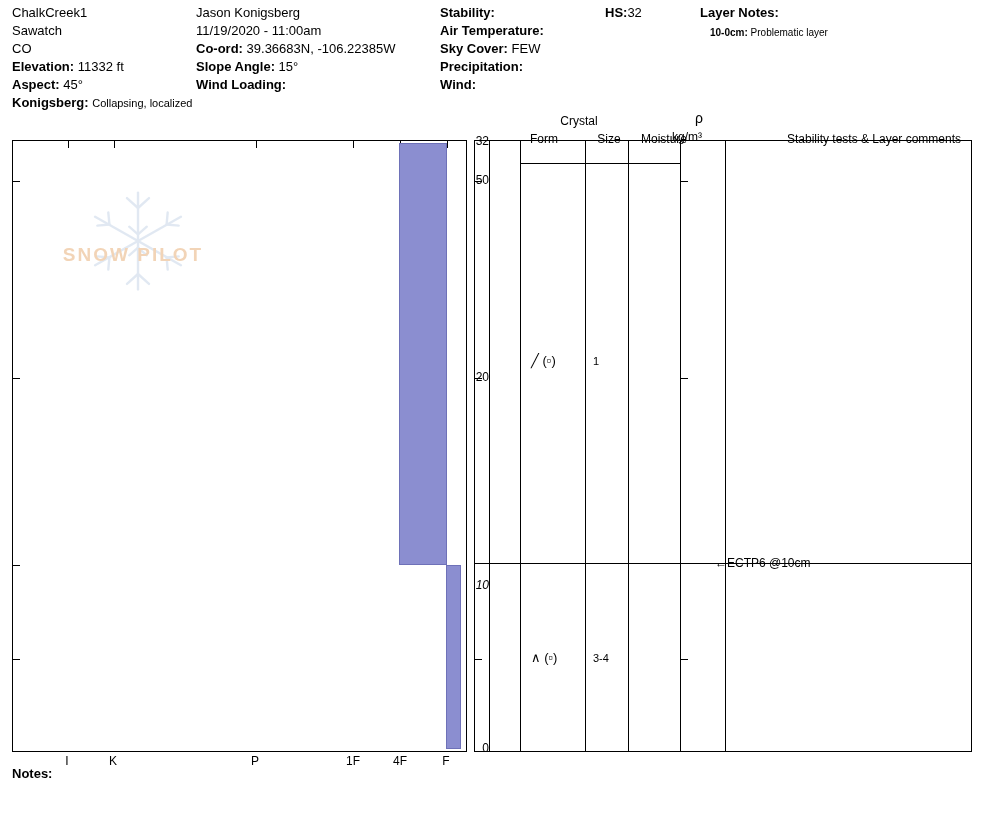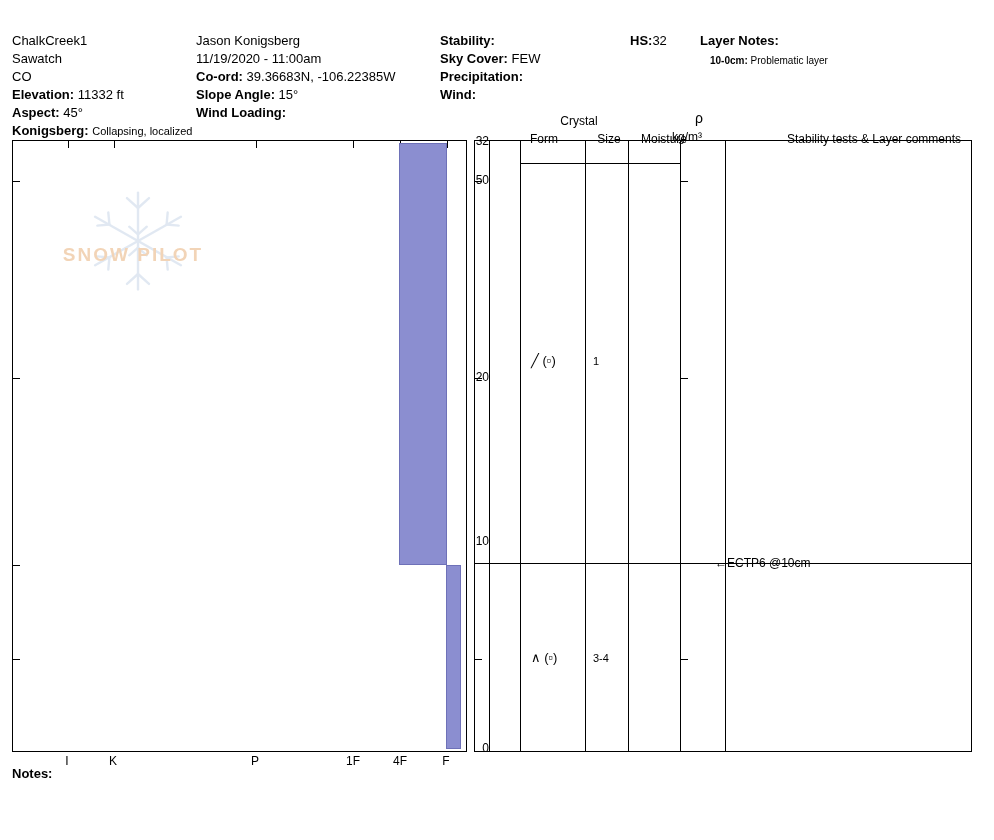--- a/index.html
+++ b/index.html
@@ -10,30 +10,30 @@
   body {
     width: 994px;
     height: 840px;
     position: relative;
     font-family: "Liberation Sans", sans-serif;
     color: #000000;
     overflow: hidden;
   }
 
   
-  #header { position: absolute; left: 0; top: 0; width: 859px; height: 118px; margin-top: 28px; }
+  #header { position: absolute; left: 0; top: 0; width: 859px; height: 118px; }
 
   .hdr-col { position: absolute; top: 4px; }
   .hdr-line { font-size: 13px; line-height: 18px; white-space: nowrap; }
   .lbl-b { font-weight: bold; }
 
   #col1 { left: 12px; width: 180px; }
   #col2 { left: 196px; width: 240px; }
   #col3 { left: 440px; width: 260px; }
-  #col4 { left: 620px; width: 80px; padding-left: 10px; }
+  #col4 { left: 595px; width: 80px; padding-left: 10px; }
   #col5 { left: 700px; width: 290px; }
 
   .small-note { font-size: 10px; line-height: 14px; }
   .small-note b { font-weight: bold; }
   .specifics-val { font-size: 11px; }
 
   
   #plot-outer { position: absolute; left: 12px; top: 140px; width: 960px; height: 612px; }
 
   
@@ -124,20 +124,24 @@
     </div>
     <div class="hdr-line">
       <span class="lbl-b">Wind Loading:</span>
       <span></span>
     </div>
   </div>
 
   <div class="hdr-col" id="col3">
     <div class="hdr-line">
       <span class="lbl-b">Stability:</span>
+      <span></span>
+    </div>
+    <div class="hdr-line">
+      <span class="lbl-b">Air Temperature:</span>
       <span></span>
     </div>
     <div class="hdr-line">
       <span class="lbl-b">Sky Cover:</span>
       <span>FEW</span>
     </div>
     <div class="hdr-line">
       <span class="lbl-b">Precipitation:</span>
       <span></span>
     </div>
@@ -208,21 +212,21 @@
 
     <div class="layer-bar" style="left:386px; top:2px; width:48px; height:422px;"></div>
     <div class="layer-bar" style="left:433px; top:424px; width:15px; height:184px;"></div>
   </div>
 
   <div id="depth-axis">
     <div class="depth-axis-line"></div>
     <div class="depth-lbl" style="top:-6px;">32</div>
     <div class="depth-lbl" style="top:33px;">50</div>
     <div class="depth-lbl" style="top:230px;">20</div>
-    <div class="depth-lbl" style="top:394px;">10</div>
+    <div class="depth-lbl" style="top:438px;font-style:italic;">10</div>
     <div class="depth-lbl" style="top:601px;">0</div>
   </div>
 
   <div id="hardness-labels">
     <div class="hard-lbl" style="left:45px; width:20px;">I</div>
     <div class="hard-lbl" style="left:91px; width:20px;">K</div>
     <div class="hard-lbl" style="left:233px; width:20px;">P</div>
     <div class="hard-lbl" style="left:328px; width:26px;">1F</div>
     <div class="hard-lbl" style="left:375px; width:26px;">4F</div>
     <div class="hard-lbl" style="left:424px; width:20px;">F</div>

